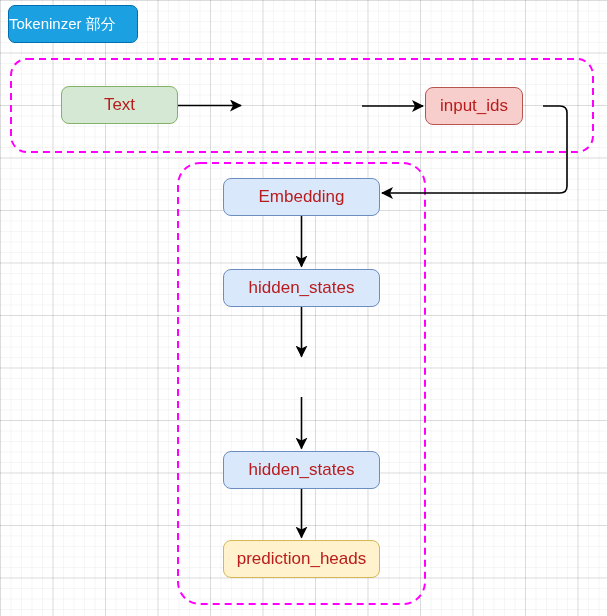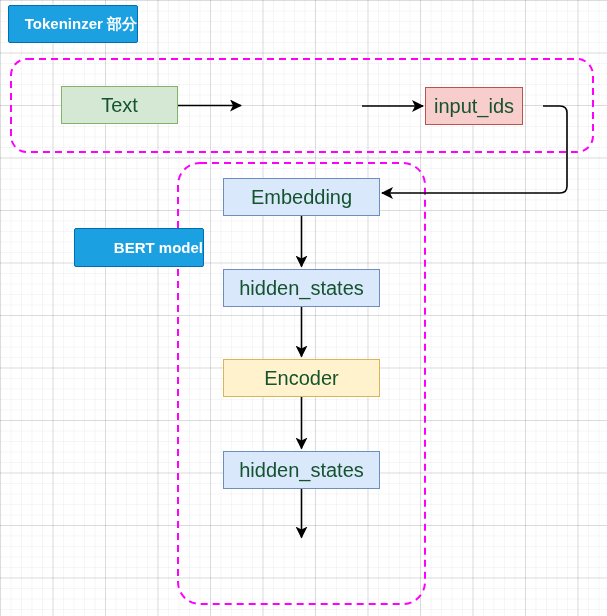--- a/index.html
+++ b/index.html
@@ -23,45 +23,44 @@
   #connector-layer {
     position: absolute;
     left: 0; top: 0;
     width: 607px;
     height: 616px;
   }
   .node {
     position: absolute;
     box-sizing: border-box;
     border: 1px solid #000;
-    border-radius: 0;
+    border-radius: 8px;
     display: flex;
     align-items: center;
     justify-content: center;
-    font-size: 20px;
-    color: #14532d;
+    font-size: 17px;
+    color: #b91c1c;
     white-space: nowrap;
   }
   .node-green  { background: #d5e8d4; border-color: #82b366; }
   .node-yellow { background: #fff2cc; border-color: #d6b656; }
   .node-red    { background: #f8cecc; border-color: #b85450; }
   .node-blue   { background: #dae8fc; border-color: #6c8ebf; }
   .badge {
     position: absolute;
     box-sizing: border-box;
     background: #1ba1e2;
     border: 1px solid #006eaf;
-    border-radius: 2px;
+    border-radius: 7px;
     display: flex;
     align-items: center;
-    justify-content: flex-end;
+    justify-content: flex-start;
     font-size: 15px;
     color: #ffffff;
     white-space: nowrap;
-    font-weight: bold;
   }
 </style>
 </head>
 <body>
 
 <div id="canvas">
 
   <svg id="connector-layer" viewBox="0 0 607 616" xmlns="http://www.w3.org/2000/svg">
     <defs>
       <marker id="arrowhead" markerWidth="12" markerHeight="12" refX="11" refY="6" orient="auto" markerUnits="userSpaceOnUse">
@@ -91,30 +90,27 @@
   </div>
 
   <div class="node node-blue" style="left:223px; top:178px; width:157px; height:38px;text-align:center;">
     <span>Embedding</span>
   </div>
 
   <div class="node node-blue" style="left:223px; top:269px; width:157px; height:38px;">
     <span>hidden_states</span>
   </div>
 
-  <div class="node node-yellow" style="left:223px; top:359px; width:157px; height:38px;">
-    <span>Encoder</span>
-  </div>
 
   <div class="node node-blue" style="left:223px; top:451px; width:157px; height:38px;">
     <span>hidden_states</span>
   </div>
 
+  <div class="node node-yellow" style="left:223px; top:540px; width:157px; height:38px;">
+    <span>prediction_heads</span>
+  </div>
 
   <div class="badge" style="left:8px; top:5px; width:130px; height:38px;">
     <span>Tokeninzer 部分</span>
   </div>
 
-  <div class="badge" style="left:74px; top:228px; width:130px; height:39px;">
-    <span>BERT model</span>
-  </div>
 
 </div>
 
 </body></html>

